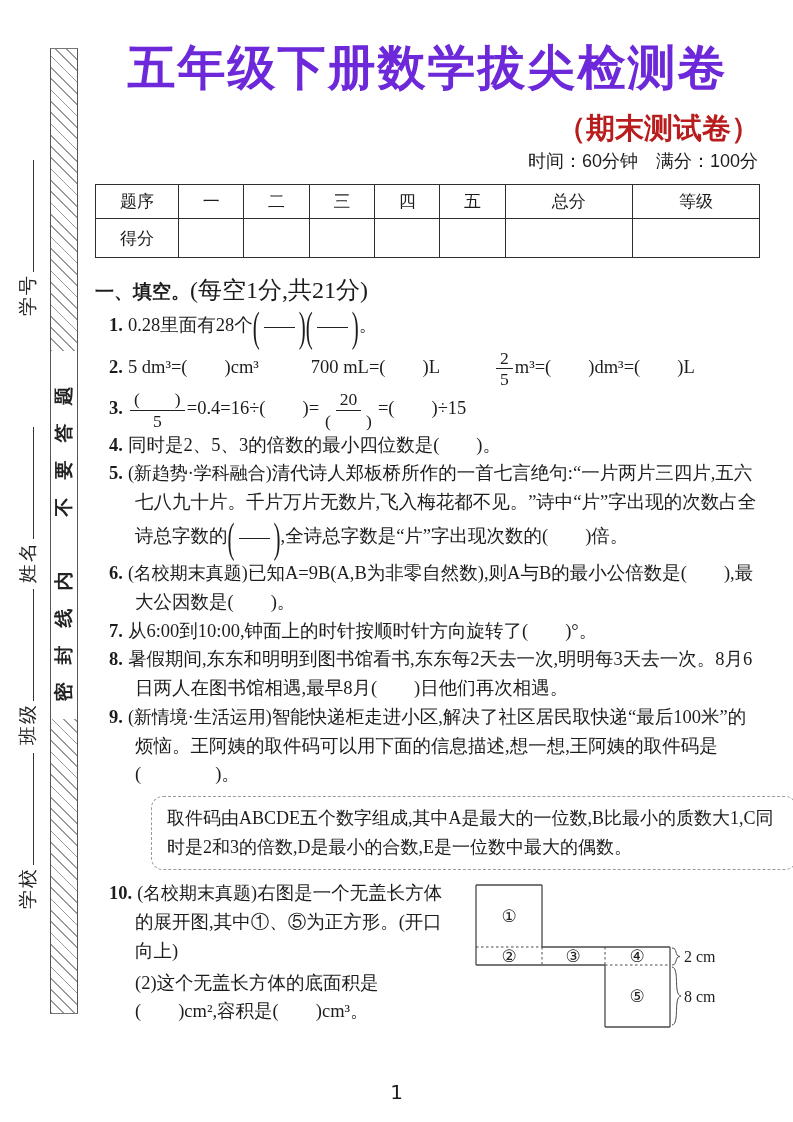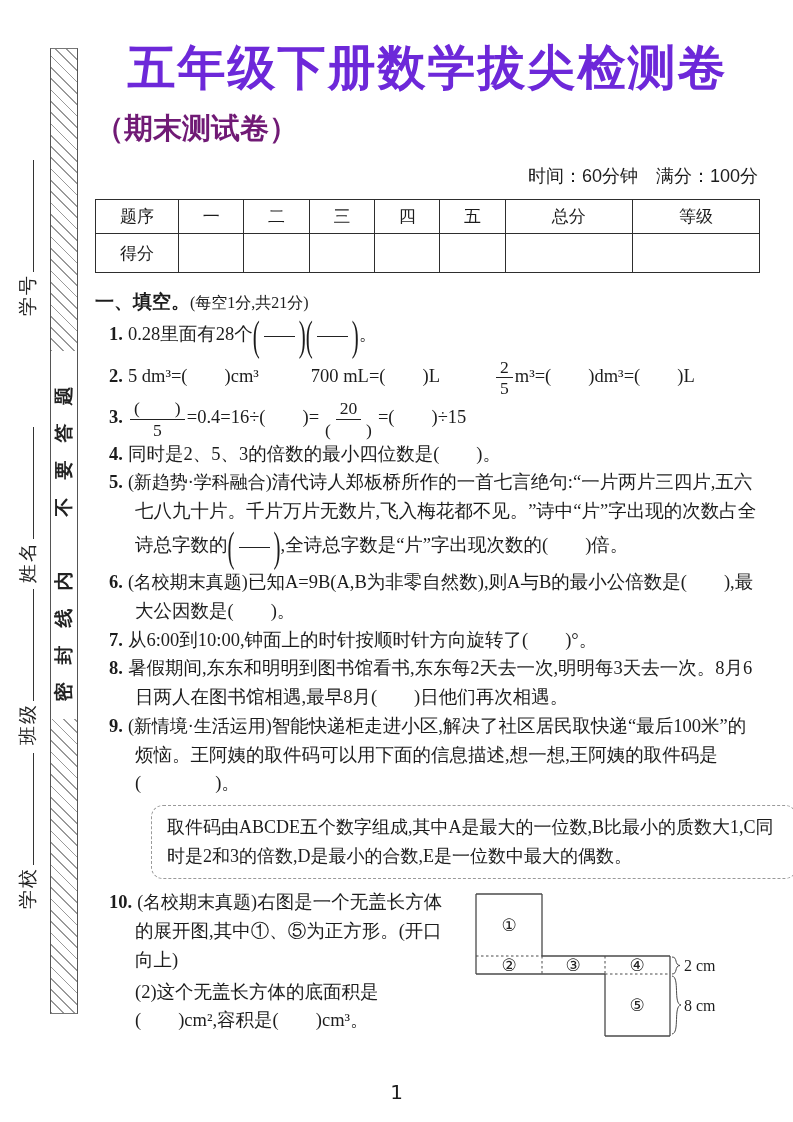--- a/index.html
+++ b/index.html
@@ -24,35 +24,35 @@
   .seal-mid { height:368px; position:relative; }
   .seal-text { position:absolute; left:50%; top:50%;
     transform:translate(-50%,-50%) rotate(-90deg); white-space:nowrap;
     font-size:19px; letter-spacing:18px; color:#222; font-weight:600; }
 
   
   .content { position:absolute; left:95px; top:30px; width:665px; }
 
   .paper-title { text-align:center; font-family:"Liberation Sans","DejaVu Sans",sans-serif;
     font-weight:900; font-size:48px; letter-spacing:2px; color:#6d28d9; margin-top:6px; }
-  .paper-subtitle { text-align:left; font-family:"Liberation Sans","DejaVu Sans",sans-serif;
-    font-weight:800; font-size:29px; margin-top:9px; color:#701a75; }
+  .paper-subtitle { text-align:right; font-family:"Liberation Sans","DejaVu Sans",sans-serif;
+    font-weight:800; font-size:29px; margin-top:9px; color:#b91c1c; }
   .exam-meta { text-align:right; font-family:"Liberation Sans","DejaVu Sans",sans-serif;
-    font-size:18px; font-weight:500; margin-top:15px; padding-right:2px; }
+    font-size:18px; font-weight:500; padding-right:2px; }
 
   table.score { width:100%; border-collapse:collapse; margin-top:11px; }
   table.score th, table.score td { border:1px solid #2e2e2e; font-weight:400;
     font-size:17px; text-align:center; }
   table.score tr.hdr th { height:34px; }
   table.score tr.scr th, table.score tr.scr td { height:39px; }
   table.score th:first-child { width:12.5%; }
 
   .section-heading { margin-top:16px; font-size:19px; }
   .section-heading .sb { font-weight:700; }
-  .section-heading .sn { font-size:16px; }
+  .section-heading .sn { font-size:24px; }
 
   .q { padding-left:40px; text-indent:-26px; font-size:18.5px; line-height:1.55; }
   .qno { font-weight:700; margin-right:5px; }
   .tag { font-size:18px; }
   .seg { }
   .gap1 { margin-right:52px; }
   .gap2 { margin-right:54px; }
 
   .frac { display:inline-flex; flex-direction:column; align-items:center;
     vertical-align:middle; line-height:1.15; font-size:0.95em; text-indent:0; margin:0 2px; }

